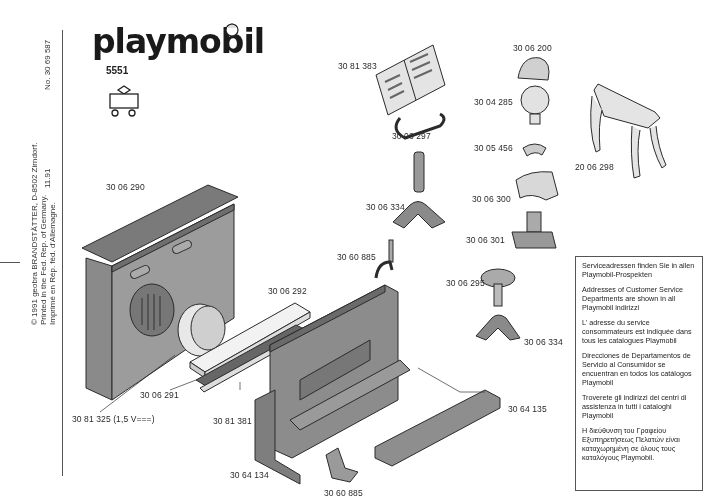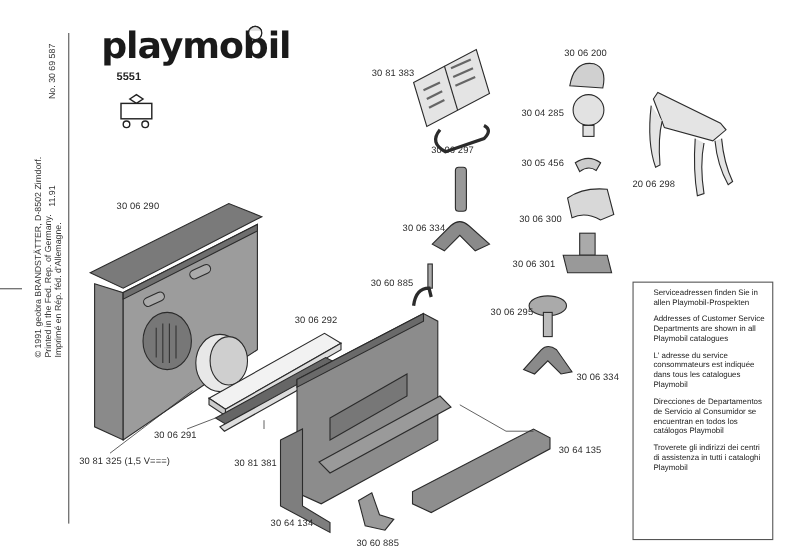--- a/index.html
+++ b/index.html
@@ -12,21 +12,21 @@
   .logo { left: 92px; top: 22px; font-size: 33px; font-weight: bold; color: #1a1a1a; letter-spacing: -1px; font-family: "DejaVu Sans", sans-serif; }
   .setno { left: 106px; top: 65px; font-size: 10px; font-weight: bold; color: #222; }
   .vtext { position: absolute; transform-origin: 0 0; transform: rotate(-90deg); font-size: 8px; color: #333; white-space: nowrap; }
   .vline { position: absolute; left: 62px; top: 30px; width: 1px; height: 446px; background: #555; }
   .hline { position: absolute; left: 0; top: 262px; width: 20px; height: 1px; background: #555; }
   .service-box {
     position: absolute; left: 575px; top: 256px; width: 128px; height: 235px;
     border: 1px solid #555; background: #fff; padding: 4px 6px; box-sizing: border-box;
     font-size: 7.2px; line-height: 9px; color: #222;
   }
-  .service-box p { margin: 0 0 6px 12px; }
+  .service-box p { margin: 0 0 6px 0; }
   svg { position: absolute; left: 0; top: 0; }
 </style>
 </head>
 <body>
 
 <div class="abs logo">playmobil</div>
 <svg width="720" height="504" style="pointer-events:none">
 
   <g>
     <circle cx="232" cy="30" r="6" fill="#fff" stroke="#222" stroke-width="1.2"></circle>
@@ -167,35 +167,36 @@
     <line x1="240" y1="390" x2="240" y2="382"></line>
     <path d="M418 368 L460 392 L485 392"></path>
   </g>
 </svg>
 
 <div class="label" style="left:106px; top:182px;">30 06 290</div>
 <div class="label" style="left:140px; top:390px;">30 06 291</div>
 <div class="label" style="left:72px; top:414px;">30 81 325 (1,5 V===)</div>
 <div class="label" style="left:213px; top:416px;">30 81 381</div>
 <div class="label" style="left:268px; top:286px;">30 06 292</div>
-<div class="label" style="left:230px; top:470px;margin-left:16px;">30 64 134</div>
+<div class="label" style="left:230px; top:470px;">30 64 134</div>
 <div class="label" style="left:337px; top:252px;">30 60 885</div>
 <div class="label" style="left:324px; top:488px;">30 60 885</div>
 <div class="label" style="left:508px; top:404px;">30 64 135</div>
 <div class="label" style="left:338px; top:61px;">30 81 383</div>
 <div class="label" style="left:353px; top:131px;margin-left:39px;">30 06 297</div>
 <div class="label" style="left:366px; top:202px;">30 06 334</div>
 <div class="label" style="left:513px; top:43px;">30 06 200</div>
 <div class="label" style="left:474px; top:97px;">30 04 285</div>
 <div class="label" style="left:474px; top:143px;">30 05 456</div>
 <div class="label" style="left:472px; top:194px;">30 06 300</div>
 <div class="label" style="left:466px; top:235px;">30 06 301</div>
 <div class="label" style="left:575px; top:162px;">20 06 298</div>
 <div class="label" style="left:446px; top:278px;">30 06 295</div>
 <div class="label" style="left:524px; top:337px;">30 06 334</div>
 
 <div class="service-box">
   <p>Serviceadressen finden Sie in allen Playmobil-Prospekten</p>
-  <p>Addresses of Customer Service Departments are shown in all Playmobil catalogues</p>
+  <p>Addresses of Customer Service Departments are shown in all Playmobil indirizzi</p>
   <p>L' adresse du service consommateurs est indiquée dans tous les catalogues Playmobil</p>
   <p>Direcciones de Departamentos de Servicio al Consumidor se encuentran en todos los catálogos Playmobil</p>
   <p>Troverete gli indirizzi dei centri di assistenza in tutti i cataloghi Playmobil</p>
+  <p>Η διεύθυνση του Γραφείου Εξυπηρετήσεως Πελατών είναι καταχωρημένη σε όλους τους καταλόγους Playmobil.</p>
 </div>
 
 </body></html>

